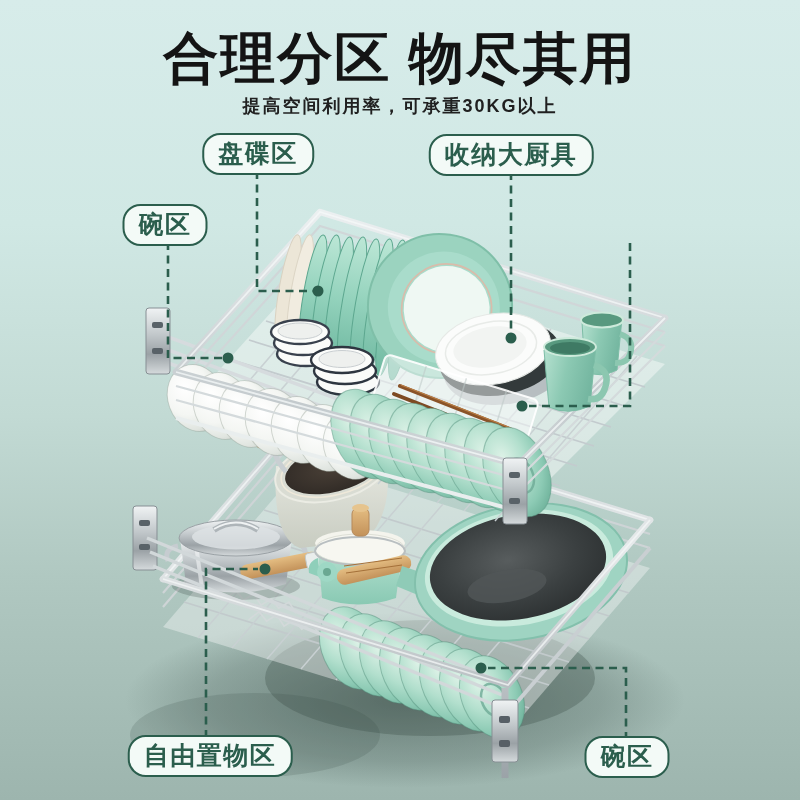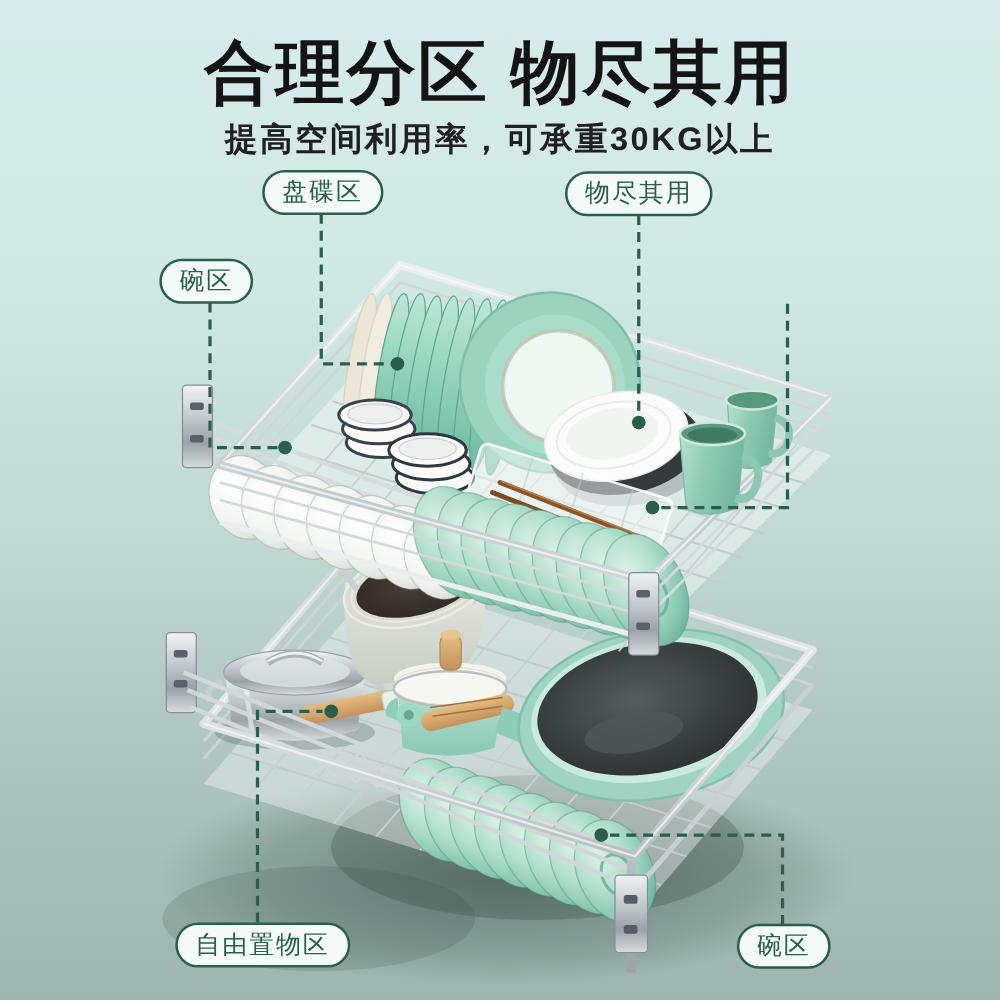--- a/index.html
+++ b/index.html
@@ -16,29 +16,29 @@
     position:relative;width:800px;height:800px;
     background:linear-gradient(180deg,var(--c-bg-top) 0%,#d0e8e4 28%,#c2dad4 52%,#b0c8c1 72%,var(--c-bg-bottom) 100%);
   }
   .scene{position:absolute;left:0;top:0;width:800px;height:800px;}
   .title-wrap{position:absolute;left:0;top:30px;width:100%;text-align:center;}
   .title{
     font-size:55px;font-weight:900;color:var(--c-title);
     letter-spacing:2px;line-height:1.05;
   }
   .subtitle{
-    margin-top:6px;font-size:26px;font-weight:600;color:#202020;letter-spacing:2px;
+    margin-top:6px;font-size:18px;font-weight:600;color:#202020;letter-spacing:2px;
   }
   .pill{
     position:absolute;transform:translate(-50%,-50%);
     background:var(--c-pill-bg);
     border:2.5px solid var(--c-accent);
     border-radius:18px;
     color:var(--c-accent);
-    font-size:20px;font-weight:normal;letter-spacing:1.5px;
+    font-size:25px;font-weight:bold;letter-spacing:1.5px;
     padding:2px 14px 3px;white-space:nowrap;
   }
   .ld{fill:none;stroke:var(--c-accent);stroke-width:2.6;stroke-dasharray:8 5.5;}
   .dot{fill:var(--c-accent);}
 </style>
 </head>
 <body>
 
 <div class="stage">
 
@@ -334,18 +334,18 @@
         <circle class="dot" cx="481" cy="668" r="5.5"></circle>
     </g>
   </svg>
 
   <div class="title-wrap">
     <div class="title">合理分区 物尽其用</div>
     <div class="subtitle">提高空间利用率，可承重30KG以上</div>
   </div>
 
   <div class="pill" style="left:258px;top:154px;">盘碟区</div>
-  <div class="pill" style="left:511px;top:155px;">物尽其用</div>
+  <div class="pill" style="left:511px;top:155px;">收纳大厨具</div>
   <div class="pill" style="left:165px;top:225px;">碗区</div>
   <div class="pill" style="left:210px;top:756px;">自由置物区</div>
   <div class="pill" style="left:627px;top:757px;">碗区</div>
 
 </div>
 
 </body></html>

